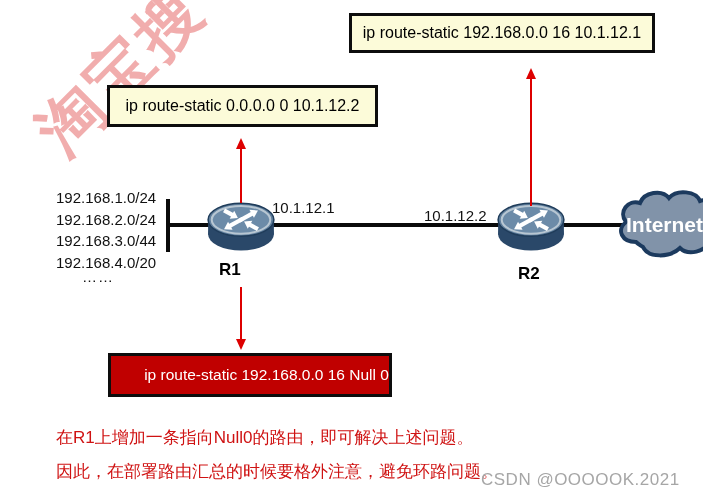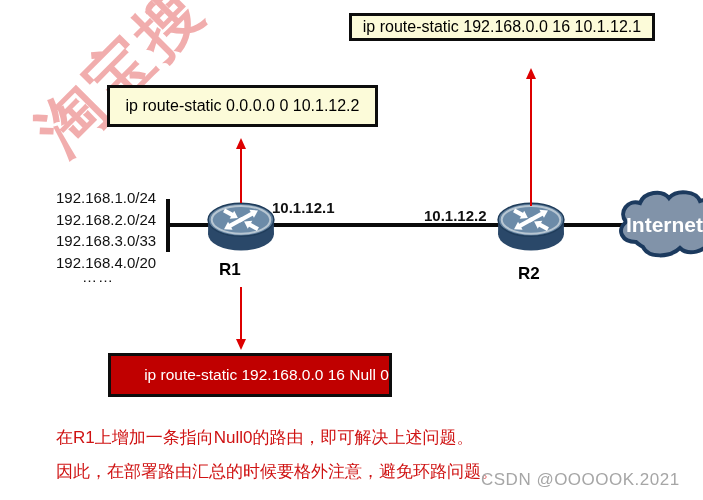--- a/index.html
+++ b/index.html
@@ -17,41 +17,41 @@
     position:absolute;left:481px;top:470px;font-size:17px;color:#a6a6a6;
     letter-spacing:0.5px;white-space:nowrap;
   }
   
   .callout{
     position:absolute;box-sizing:border-box;border:3px solid #0d0d0d;
     background:#fcfbd9;display:flex;align-items:center;justify-content:center;
     font-size:16px;color:#000;white-space:nowrap;
   }
   .callout.red{background:#c00000;color:#ffffff;}
-  #callout-r2{left:349px;top:13px;width:306px;height:28px;}
+  #callout-r2{left:349px;top:13px;width:306px;height:40px;}
   #callout-r1-default{left:107px;top:85px;width:271px;height:42px;}
   #callout-r1-null{left:108px;top:353px;width:284px;height:44px;font-size:15.5px;padding-left:33px;}
   
   .varrow-line{position:absolute;width:2px;background:#dd0000;}
   .head-up{position:absolute;width:0;height:0;border-left:5px solid transparent;border-right:5px solid transparent;border-bottom:11px solid #dd0000;}
   .head-down{position:absolute;width:0;height:0;border-left:5px solid transparent;border-right:5px solid transparent;border-top:11px solid #dd0000;}
   
   .hline{position:absolute;left:168px;top:223px;width:476px;height:4px;background:#0a0a0a;}
   .vline{position:absolute;left:166px;top:199px;width:4px;height:53px;background:#0a0a0a;}
   
   .lan-list{position:absolute;left:56px;top:187px;font-size:15px;line-height:21.5px;color:#111;}
   .lan-more{position:absolute;left:82px;top:268px;font-size:15px;color:#111;letter-spacing:1px;}
   
   .router-svg{position:absolute;width:74px;height:62px;}
   #router-r1{left:204px;top:197px;}
   #router-r2{left:494px;top:197px;}
   .router-label{position:absolute;width:44px;text-align:left;font-weight:bold;font-size:17px;color:#000;}
   #label-r1{left:219px;top:260px;}
   #label-r2{left:518px;top:264px;}
-  .ip-label{position:absolute;font-size:15px;color:#111;white-space:nowrap;font-weight:bold;}
+  .ip-label{position:absolute;font-size:15px;color:#111;white-space:nowrap;}
   #ip-r1{left:272px;top:199px;}
   #ip-r2{left:410px;top:207px;margin-left:14px;}
   
   .cloud-svg{position:absolute;left:612px;top:185px;width:120px;height:78px;}
   
   .note-line{position:absolute;left:56px;font-size:17px;color:#cf1212;white-space:nowrap;}
   #note-1{top:426px;}
   #note-2{top:460px;}
 </style>
 </head>
@@ -60,21 +60,21 @@
 <div id="stage">
 
   <div class="wm-taobao">淘宝搜</div>
 
   <div class="vline"></div>
   <div class="hline"></div>
 
   <div class="lan-list">
     <div>192.168.1.0/24</div>
     <div>192.168.2.0/24</div>
-    <div>192.168.3.0/33</div>
+    <div>192.168.3.0/44</div>
     <div>192.168.4.0/20</div>
   </div>
   <div class="lan-more">……</div>
 
   <svg id="router-r1" class="router-svg" viewBox="0 0 72 60" aria-hidden="true">
     <rect x="4" y="22" width="64" height="14" fill="#2a4869"></rect>
     <ellipse cx="36" cy="36" rx="32" ry="16" fill="#2a4869"></ellipse>
     <ellipse cx="36" cy="22" rx="32" ry="16" fill="#5f7e9c" stroke="#1f3c5a" stroke-width="1.5"></ellipse>
     <ellipse cx="36" cy="22" rx="28.5" ry="13.5" fill="#6c8ba8" stroke="#b7c6d2" stroke-width="2"></ellipse>
     <g stroke="#ffffff" stroke-width="4" fill="#ffffff">

